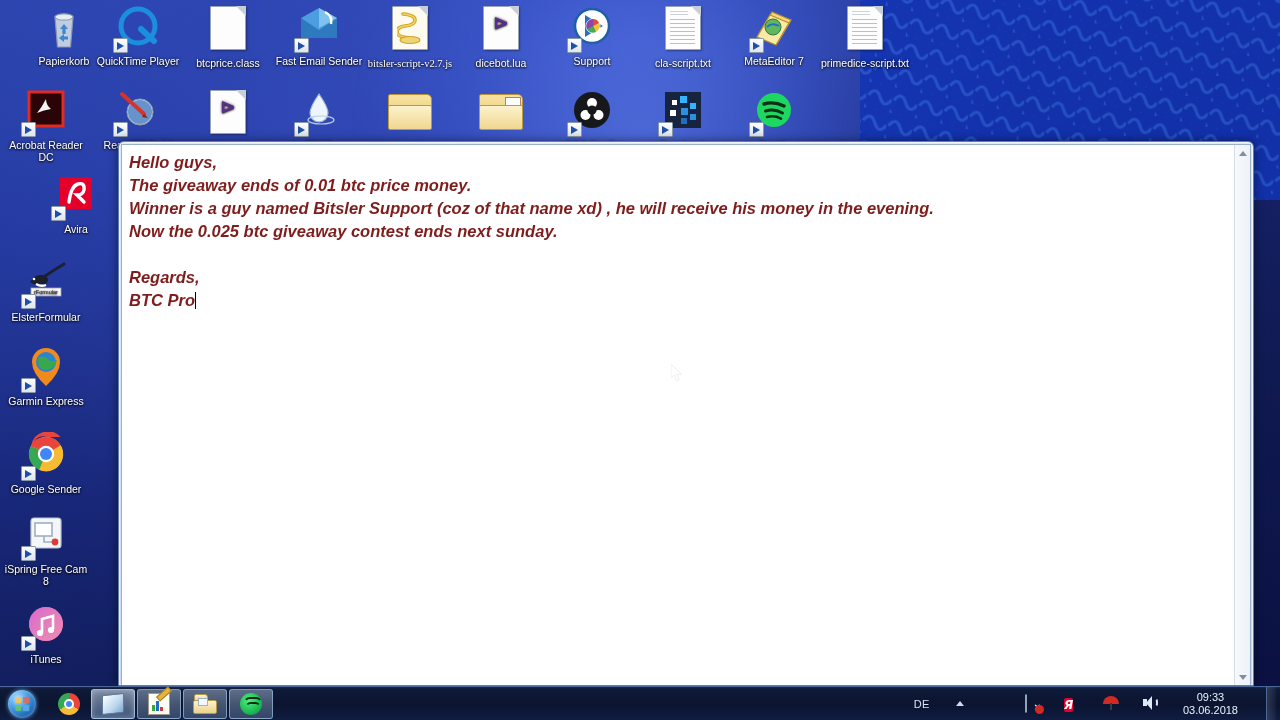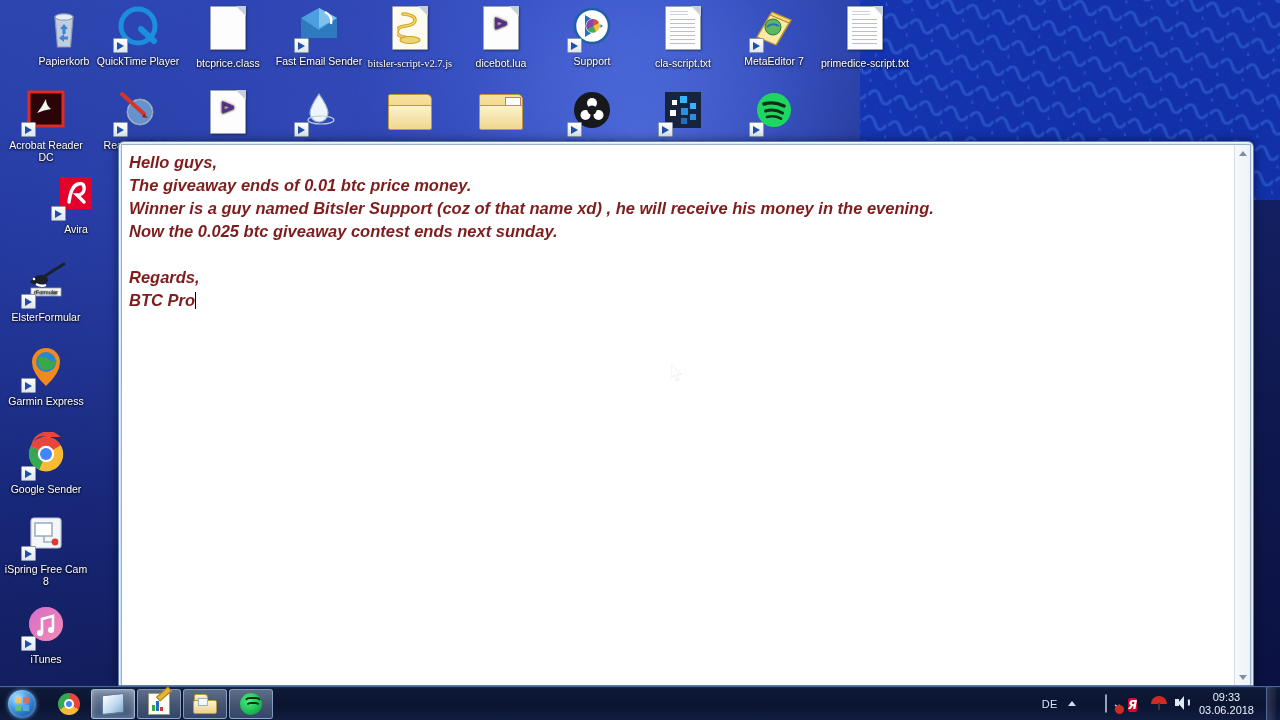--- a/index.html
+++ b/index.html
@@ -365,21 +365,21 @@
     border-left-color: transparent; border-right-color: transparent;
   }
   .tb-spotify::before { top:4px; width:16px; height:10px; }
   .tb-spotify::after  { top:9px; left:5px; width:12px; height:8px; }
 
   #tray {
     margin-left: auto;
     display: flex; align-items: center;
     height: 34px;
     padding-right: 4px;
-    gap: 6px;
+    gap: 22px;
   }
   #tray-lang {
     font-size: 11px; color: #d8e4f5; letter-spacing: .5px;
     padding: 0 4px; cursor: default;
   }
   #tray-chevron {
     width: 0; height: 0;
     border-left: 4px solid transparent;
     border-right: 4px solid transparent;
     border-bottom: 5px solid #cfdcee;

